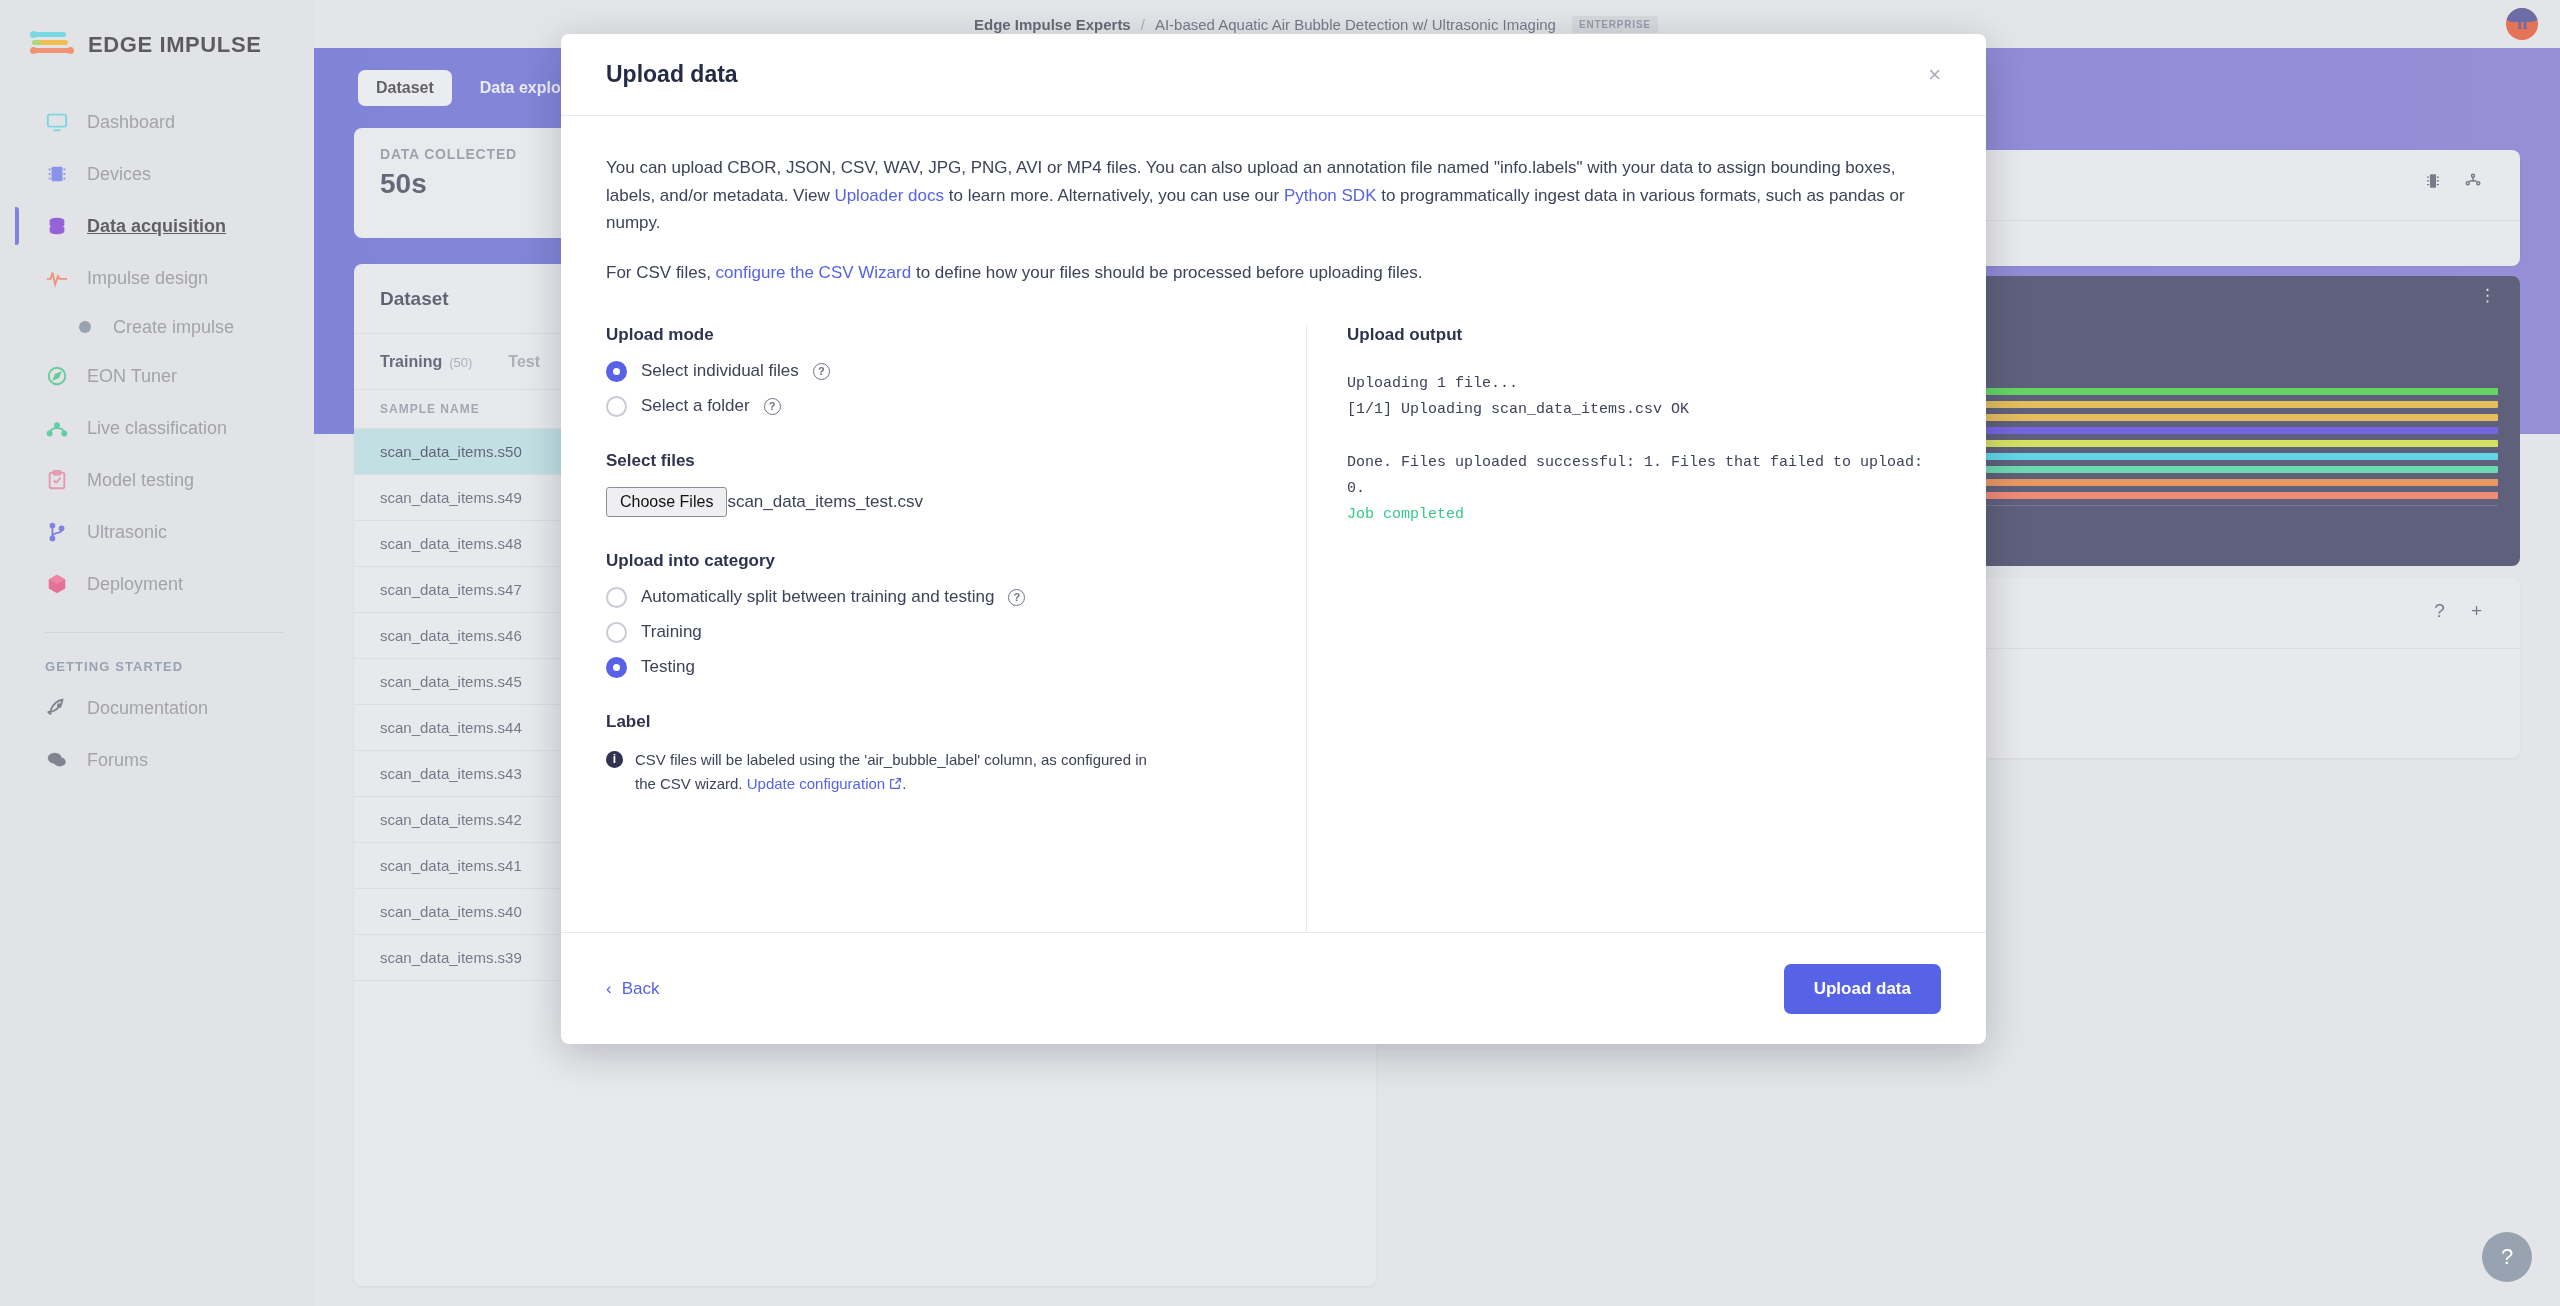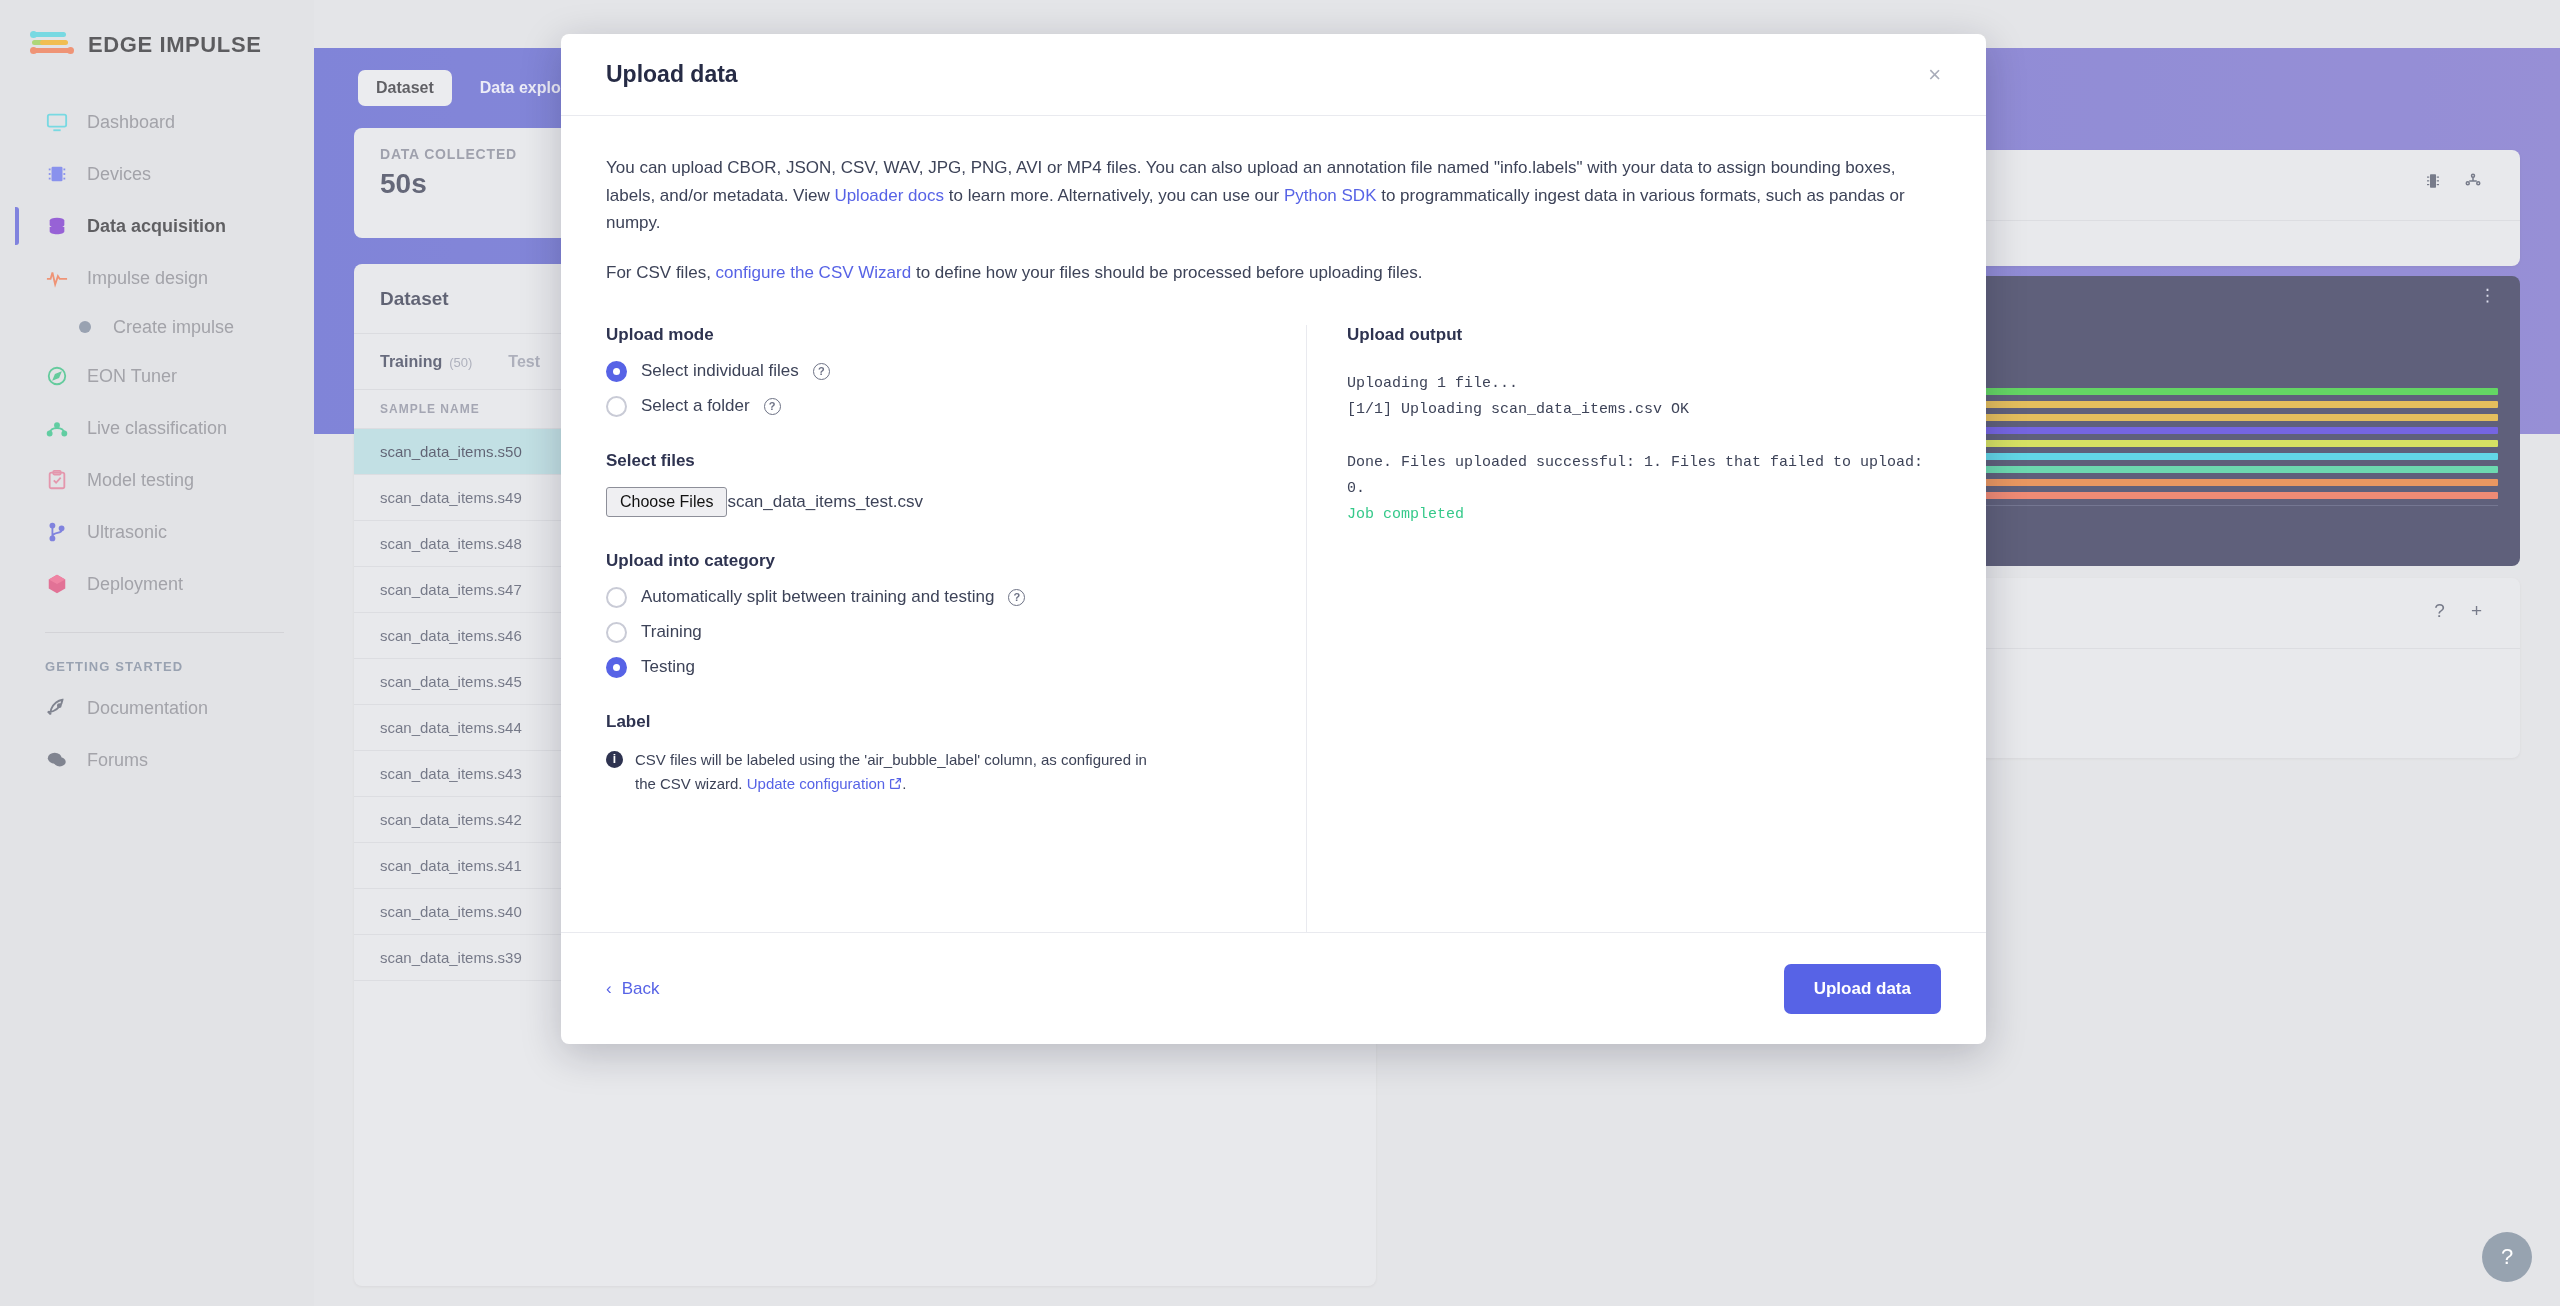--- a/index.html
+++ b/index.html
@@ -29,21 +29,21 @@
   .ld2 { background: #e8663c; left: 0px;  top: 17px; }
   .ld3 { background: #e8663c; left: 37px; top: 17px; }
   .logo-text { font-size: 22px; font-weight: 800; letter-spacing: .6px; color: #16161a; }
 
   .nav { margin-top: 36px; padding-left: 15px; }
   .nav-item {
     display: flex; align-items: center; gap: 18px;
     height: 52px; padding-left: 30px; position: relative;
     color: #7b7c85; font-size: 18px;
   }
-  .nav-item.active { color: #1a1a1f; font-weight: 600; }
+  .nav-item.active { color: #1a1a1f; font-weight: 600; text-decoration: underline; }
   .nav-item.active::before {
     content: ""; position: absolute; left: 0; top: 7px; bottom: 7px; width: 4px;
     background: #4a4ed0; border-radius: 0 3px 3px 0;
   }
   .nav-icon { width: 24px; height: 24px; display: flex; align-items: center; justify-content: center; flex: 0 0 24px; }
   .nav-sub { padding-left: 64px; gap: 22px; height: 46px; }
   .subdot { width: 12px; height: 12px; border-radius: 50%; background: #6d7a90; }
   .nav-divider { height: 1px; background: #c0c1c6; margin: 22px 30px 0 30px; }
   .nav-section {
     padding: 26px 0 8px 30px; color: #6d7a90;
@@ -344,20 +344,29 @@
           <svg width="22" height="22" viewBox="0 0 24 24" fill="#4a4f60">
             <ellipse cx="9.5" cy="10" rx="7.5" ry="6"></ellipse>
               <ellipse cx="15" cy="14" rx="6.5" ry="5"></ellipse>
           </svg>
           </span>
         <span>Forums</span>
       </div>
     </nav>
   </aside>
 
+  <header class="topbar">
+    <div class="crumbs">
+      <span class="crumb-strong">Edge Impulse Experts</span>
+      <span class="crumb-sep">/</span>
+      <span>AI-based Aquatic Air Bubble Detection w/ Ultrasonic Imaging</span>
+      <span class="crumb-badge">ENTERPRISE</span>
+    </div>
+    <div class="avatar"></div>
+  </header>
 
   <main class="page">
     <div class="hero"></div>
 
     <div class="tabs">
       <div class="tab active">Dataset</div>
       <div class="tab">Data explorer</div>
     </div>
 
     <div class="stat-card">

